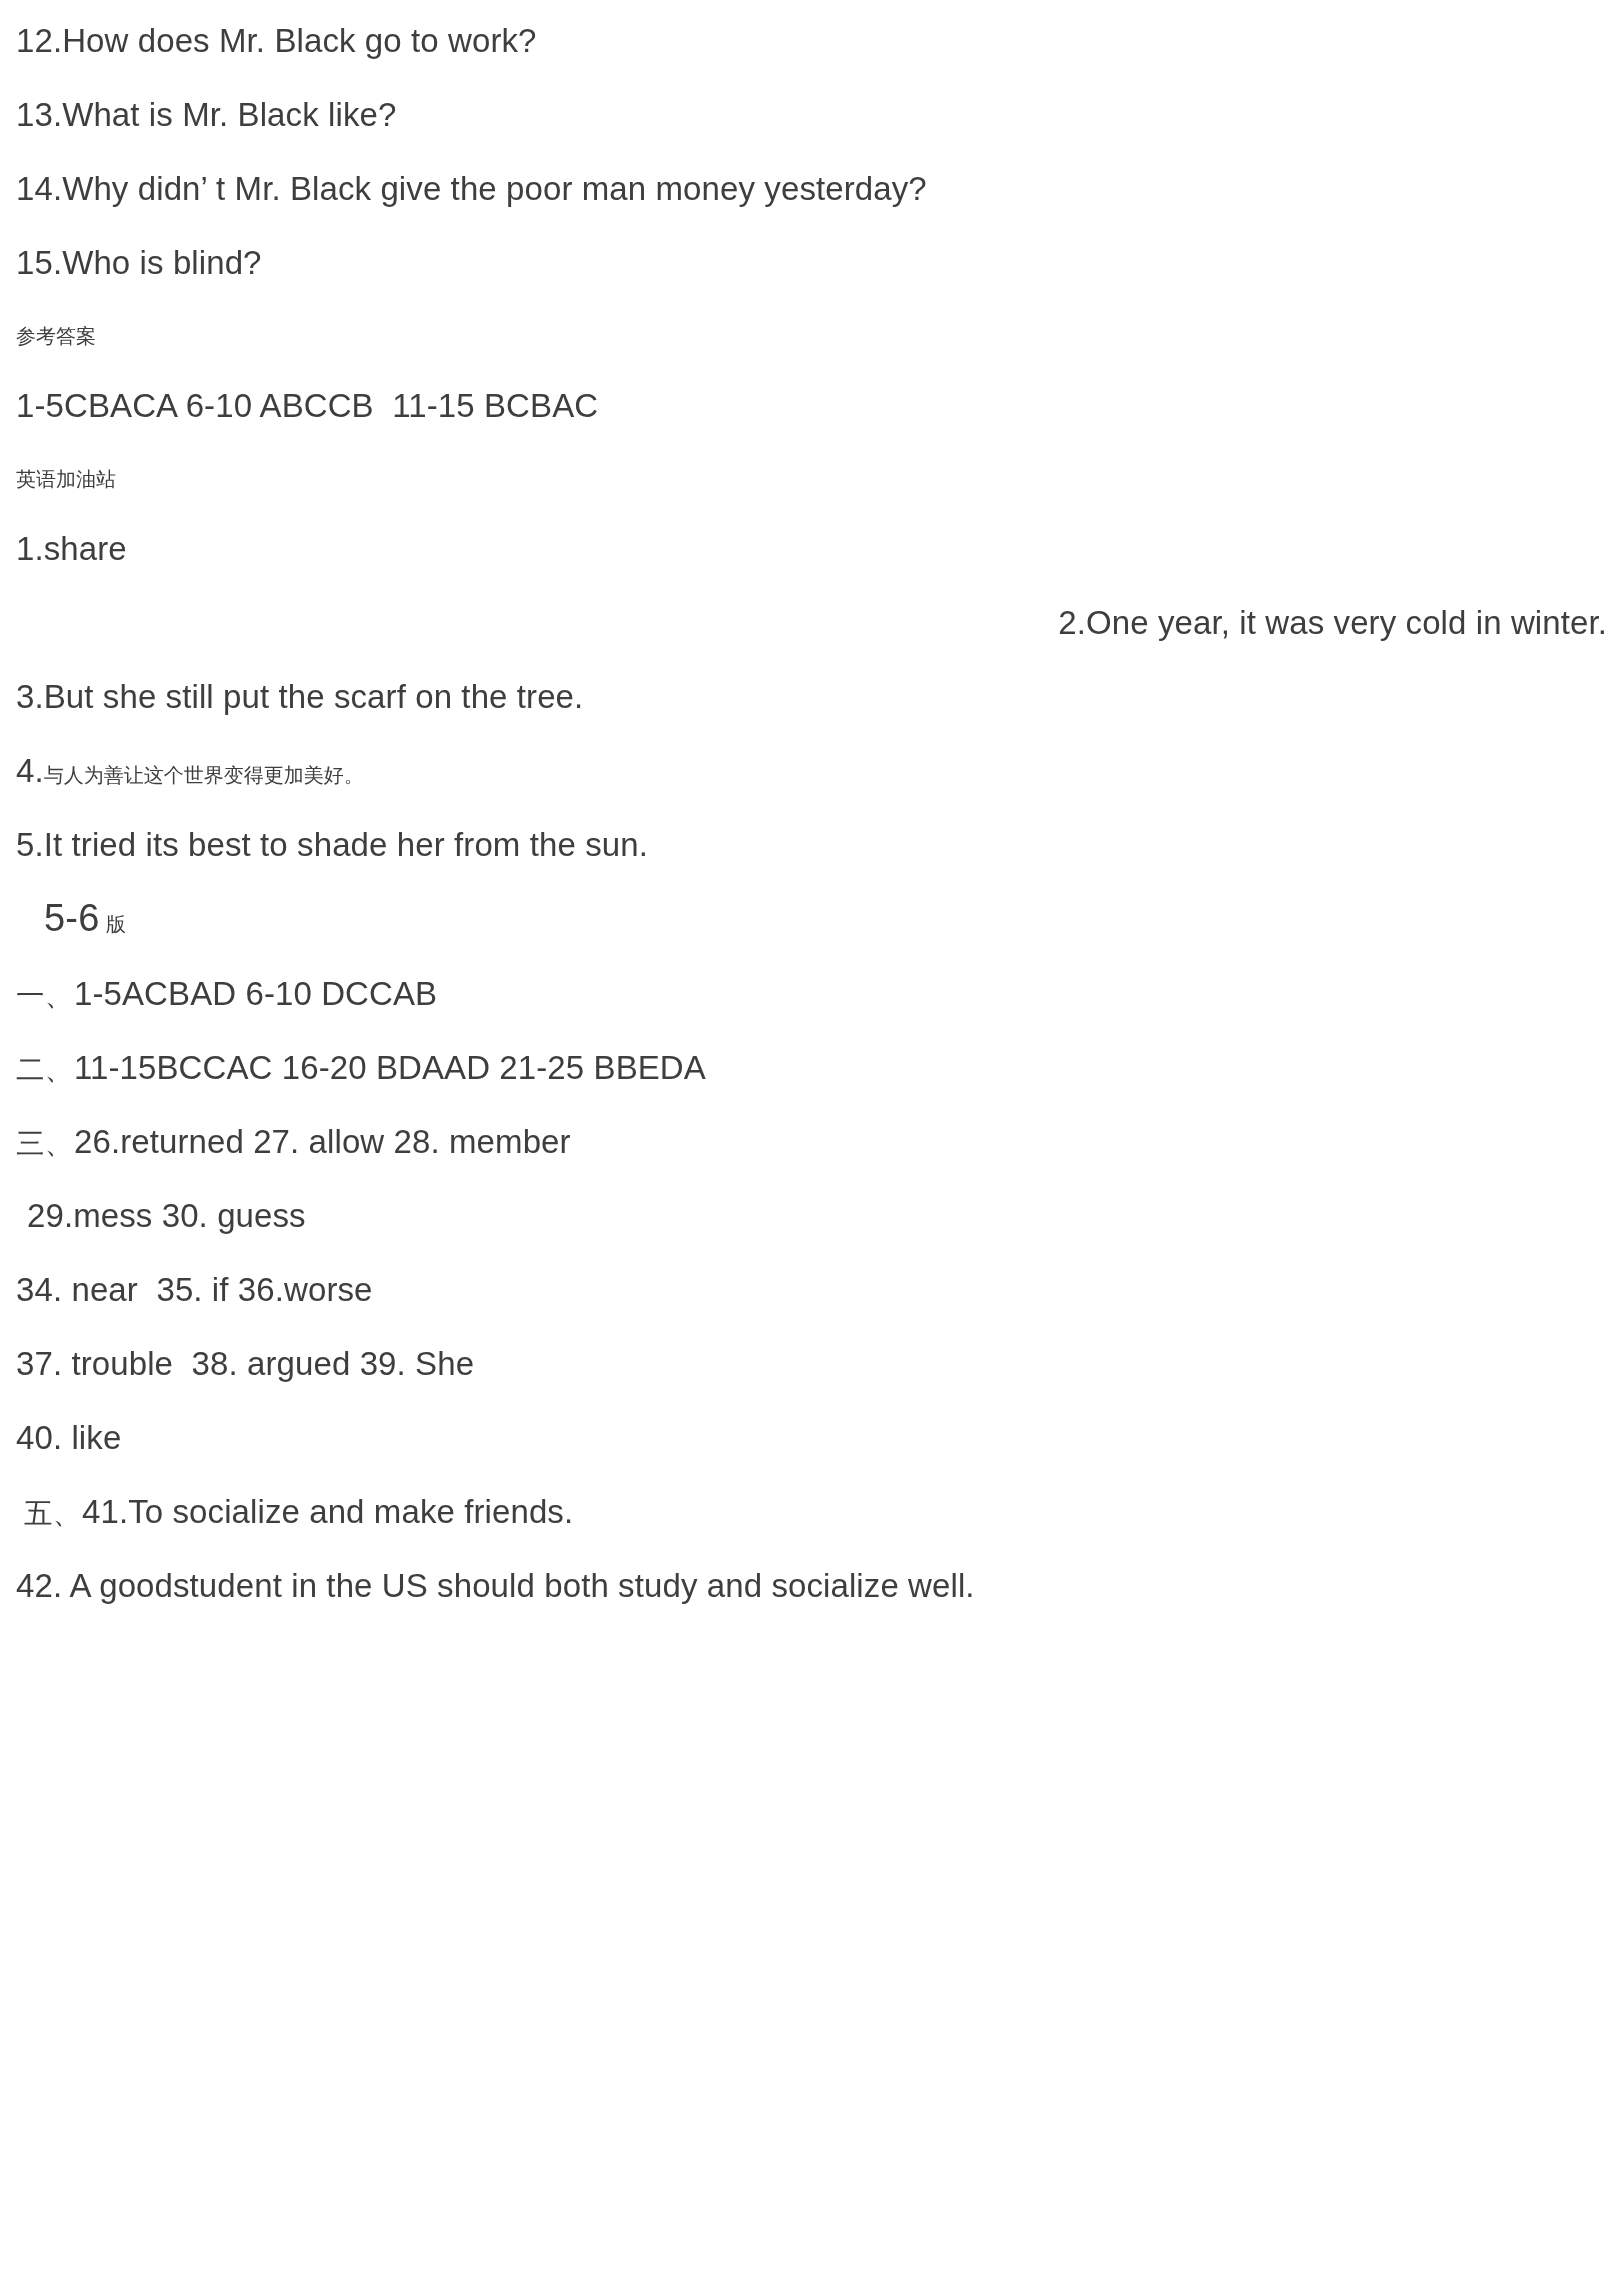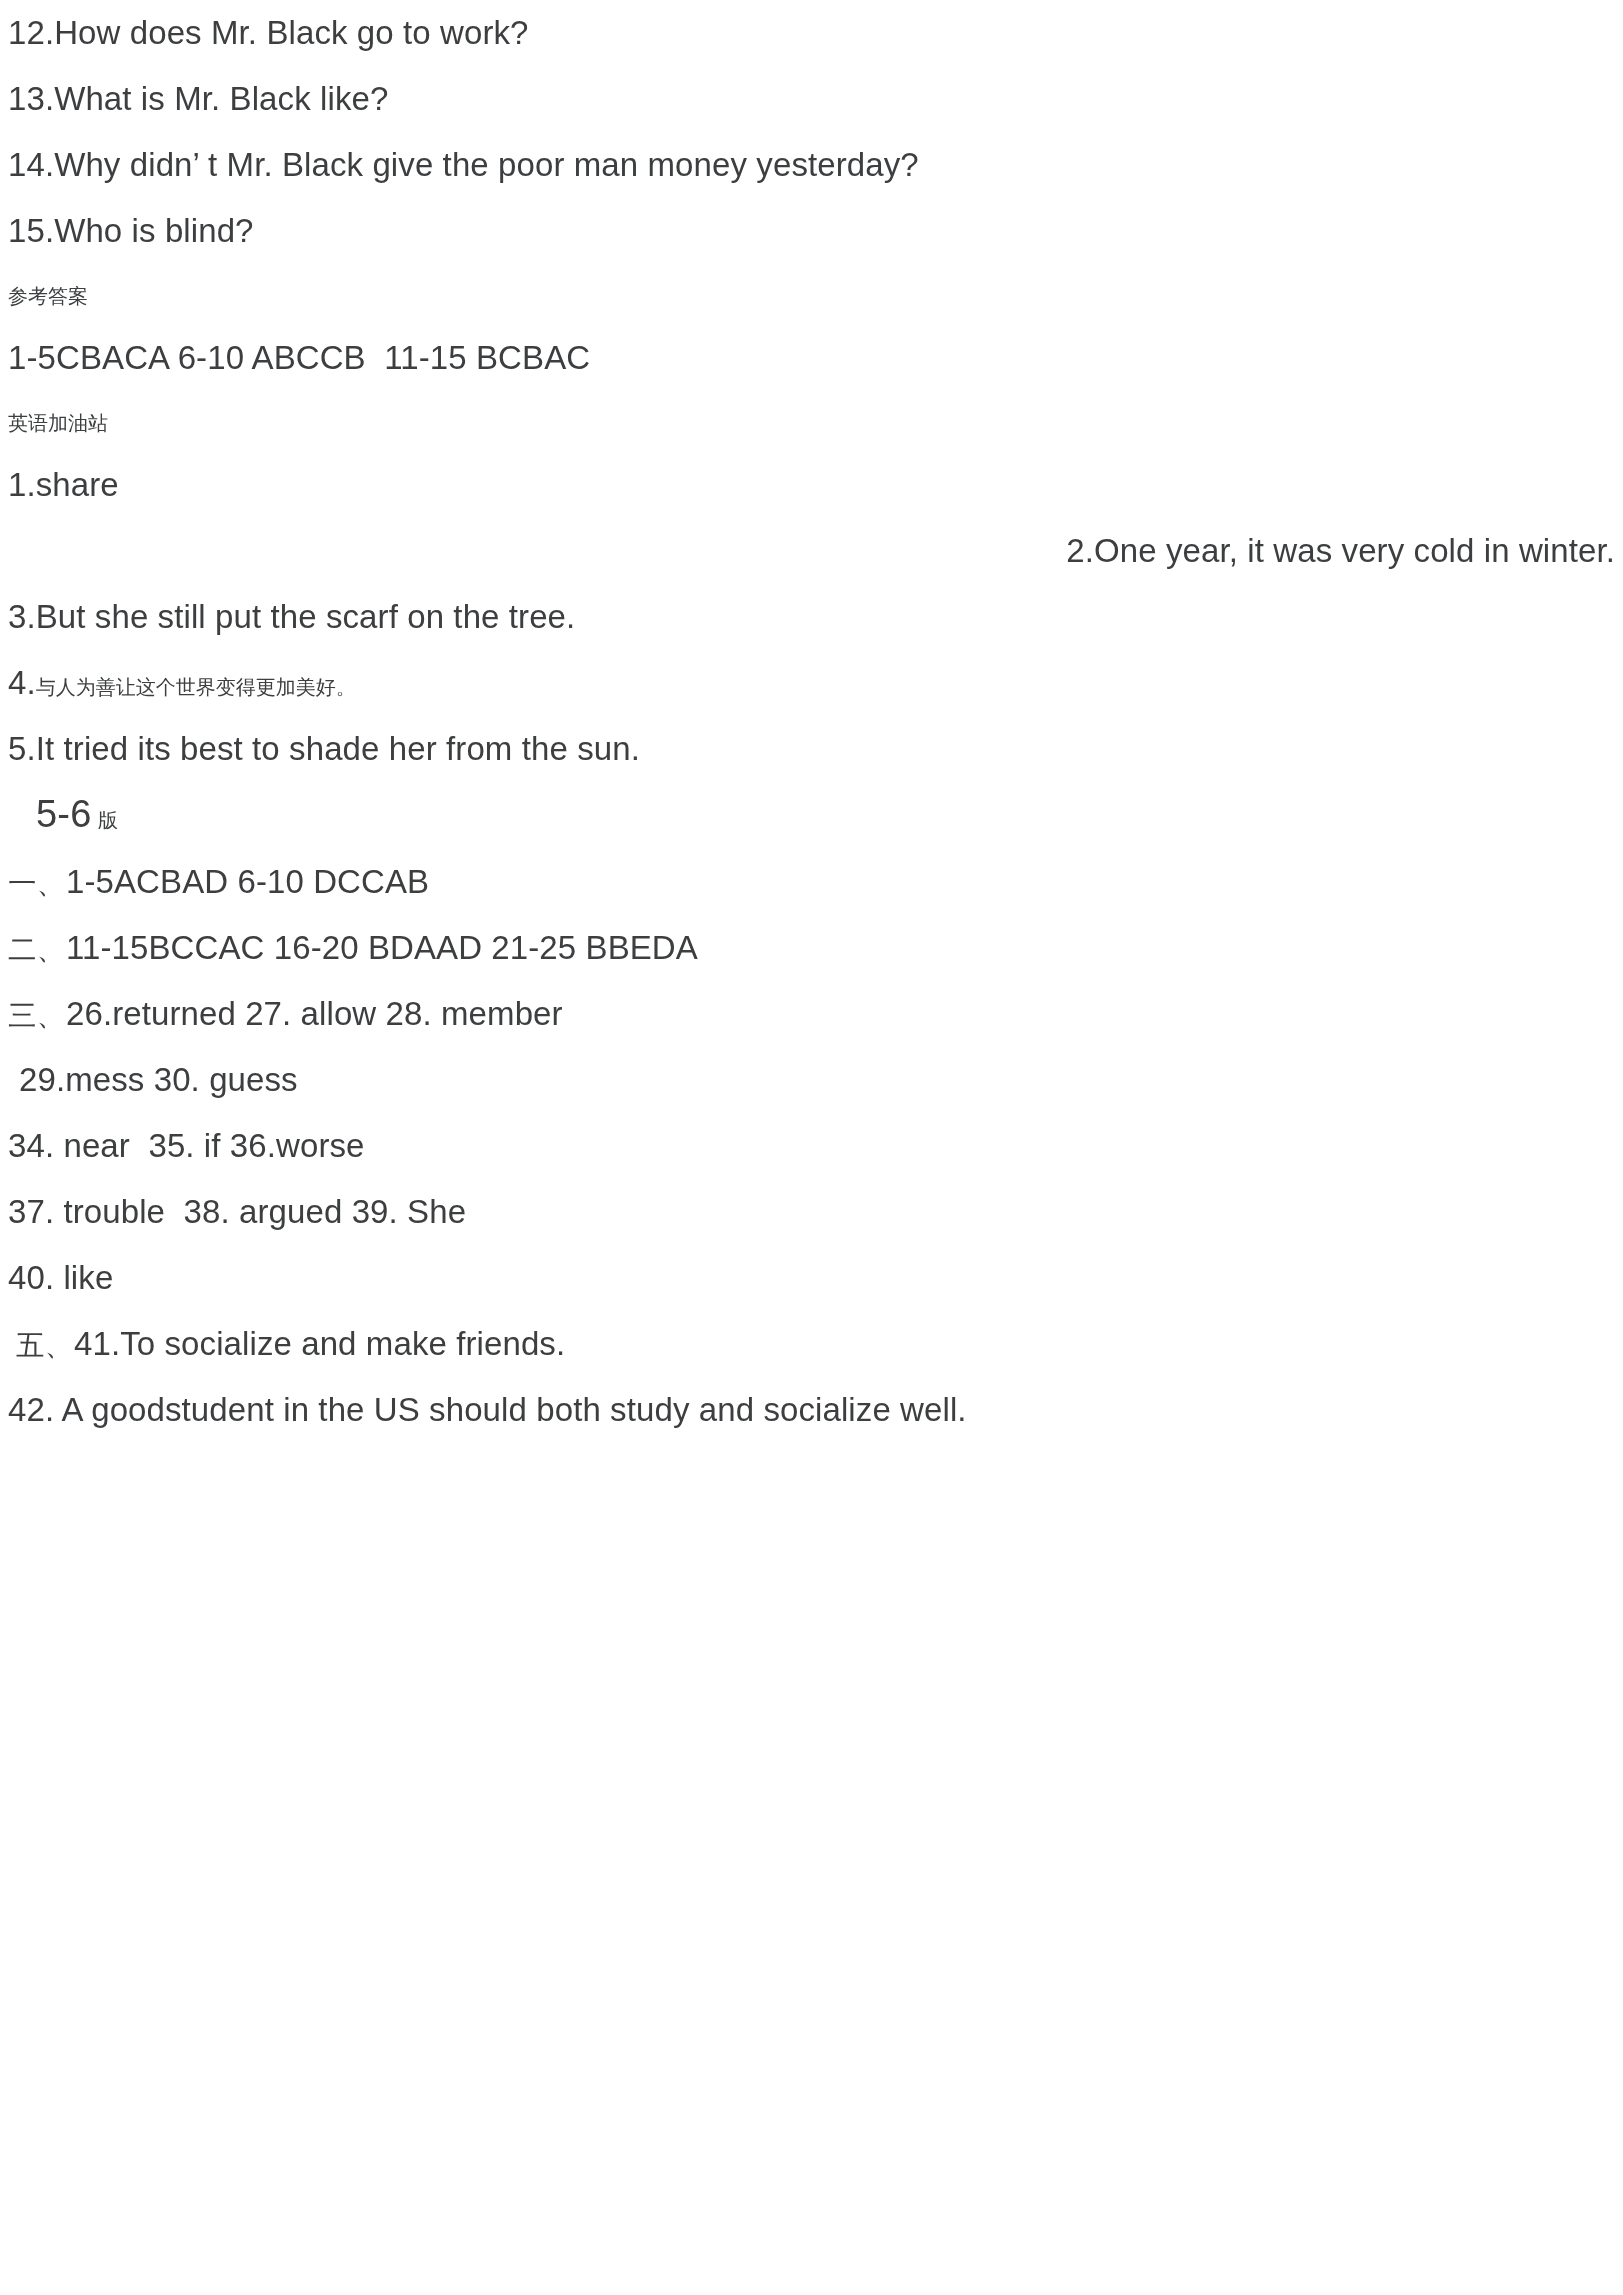--- a/index.html
+++ b/index.html
@@ -14,21 +14,21 @@
     color: #3c3e40;
     overflow: hidden;
   }
   .doc-page {
     position: relative;
     width: 1623px;
     height: 2295px;
     background: #ffffff;
   }
   .doc-page p {
-    margin: 8px;
+    margin: 16px;
     line-height: 49px;
     white-space: pre-wrap;
   }
   
   .question, .answer, .answer-line, .cn-header { margin-left: 244px; }
   .section      { margin-left: 244px; }
   .continuation { margin-left: 298px; }
   .version      { margin-left: 264px; }
   
   .run-en  { font-size: 33px; letter-spacing: 0.1px; }

